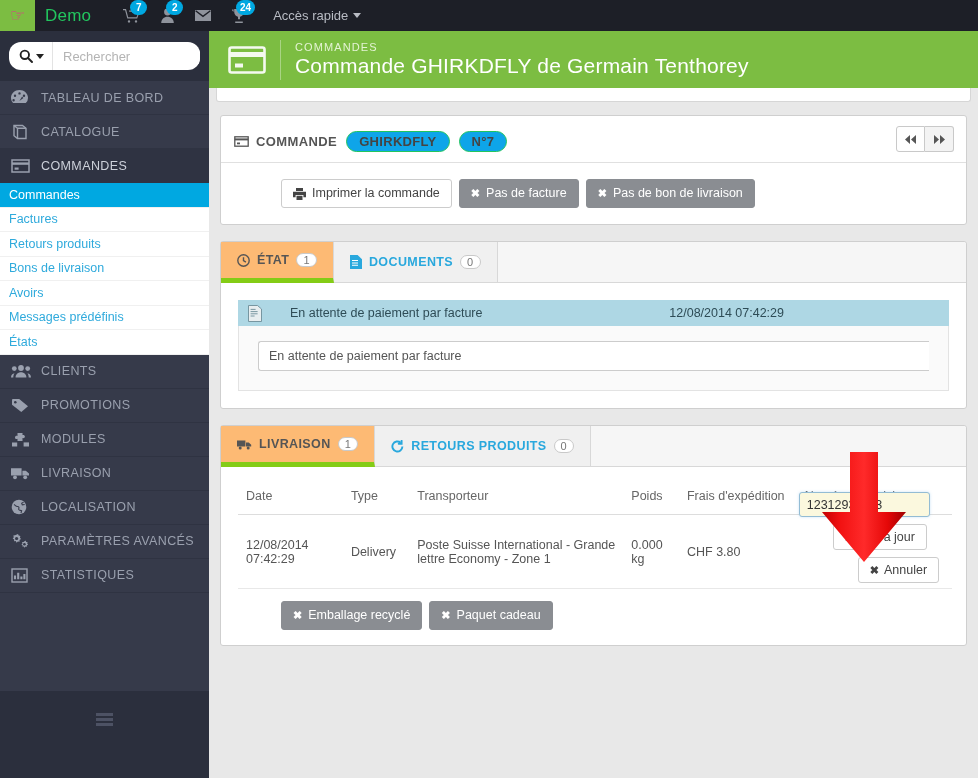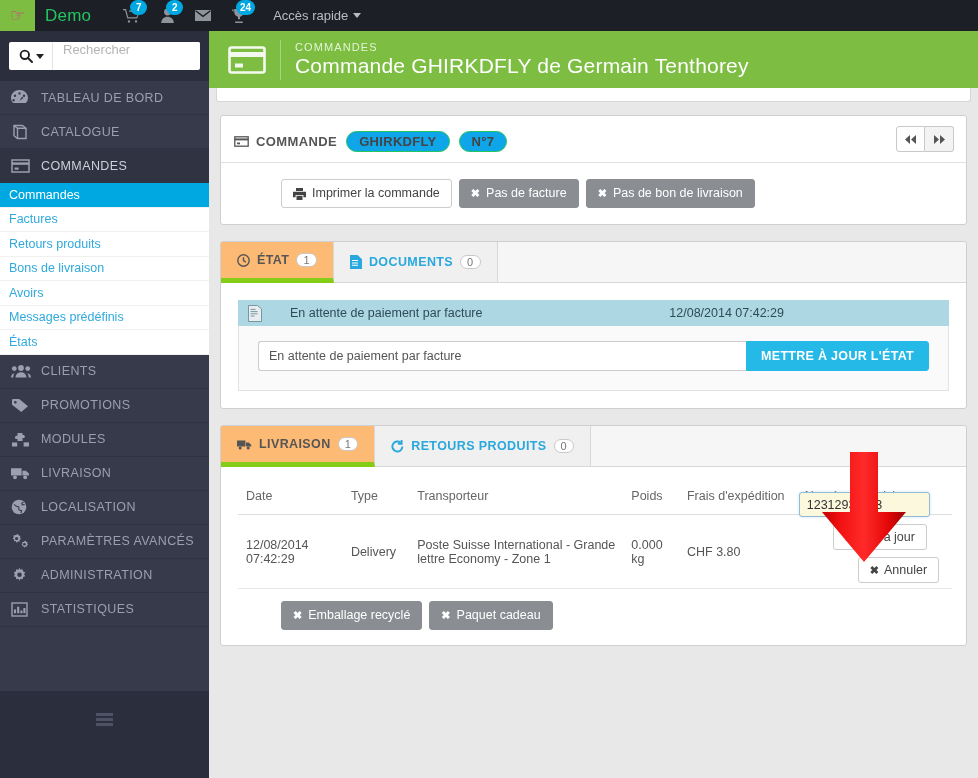--- a/index.html
+++ b/index.html
@@ -49,21 +49,21 @@
   .sidebar {
     position: absolute; top: 31px; left: 0; width: 209px; height: 747px;
     background: #363a4a;
   }
   .search-wrap {
     height: 50px; display: flex; align-items: center; padding: 0 9px;
     background: #2b2f3d;
   }
   .search-box {
     display: flex; width: 100%; height: 28px; background: #fff;
-    border-radius: 2px; overflow: hidden; align-items: flex-start;
+    border-radius: 12px; overflow: hidden; align-items: center;
   }
   .search-drop {
     display: flex; align-items: center; gap: 3px; padding: 0 8px 0 10px;
     border-right: 1px solid #e3e3e3; height: 100%;
   }
   .search-drop svg { display:block; }
   .search-input {
     border: 0; outline: 0; flex: 1; font-size: 13px; padding-left: 10px;
     color: #333; background: #fff;
     font-family: "Liberation Sans", sans-serif;
@@ -437,29 +437,20 @@
         <svg width="19" height="16" viewBox="0 0 19 16" fill="currentColor">
             <path d="M7 1l.7 1.6 1.7.3-.5 1.7 1.1 1.3-1.5 1 .1 1.8-1.7-.3L5.6 9.7 4.7 8.1 3 8.2l.2-1.8-1.5-.9L2.8 4.2 2.3 2.5 4 2.2z"></path>
             <circle cx="5.6" cy="5.5" r="1.6" fill="#363a4a"></circle>
             <path d="M14.6 7.6l.6 1.3 1.4.2-.4 1.4.9 1-1.3.9.1 1.4-1.4-.2-.9 1.2-.8-1.3-1.4.1.2-1.4-1.2-.8 1.1-.9-.4-1.4 1.4-.2z"></path>
             <circle cx="13.4" cy="11.2" r="1.3" fill="#363a4a"></circle>
           </svg>
       </span>
       <span class="nav-label">PARAMÈTRES AVANCÉS</span>
     </div>
 
-    <div class="nav-item">
-      <span class="nav-ico">
-        <svg width="17" height="16" viewBox="0 0 17 16" fill="currentColor">
-            <path d="M8.5.8l1 2 2.2-.5.4 2.2 2.1.8-1.1 2 1.1 2-2.1.8-.4 2.2-2.2-.5-1 2-1-2-2.2.5-.4-2.2-2.1-.8 1.1-2-1.1-2 2.1-.8.4-2.2 2.2.5z"></path>
-            <circle cx="8.5" cy="7.8" r="2.3" fill="#363a4a"></circle>
-          </svg>
-      </span>
-      <span class="nav-label">ADMINISTRATION</span>
-    </div>
 
     <div class="nav-item">
       <span class="nav-ico">
         <svg width="17" height="15" viewBox="0 0 17 15" fill="none" stroke="currentColor" stroke-width="1.4">
             <rect x="1" y="1" width="15" height="13"></rect>
             <path d="M4 11.2V7.6M7.2 11.2V4.8M10.4 11.2V8.6M13.4 11.2V6" stroke-width="2.1"></path>
           </svg>
       </span>
       <span class="nav-label">STATISTIQUES</span>
     </div>
@@ -573,23 +564,20 @@
             </svg>
         </span>
         <span class="state-row-label">En attente de paiement par facture</span>
         <span class="state-row-date">12/08/2014 07:42:29</span>
       </div>
 
       <div class="state-form">
         <div class="input-group">
           <div class="form-select">
             <span>En attente de paiement par facture</span>
-          </div>
-          <div class="btn-primary">
-            <span>METTRE À JOUR L'ÉTAT</span>
           </div>
         </div>
       </div>
     </div>
   </div>
 
   <div class="panel" style="margin-top:16px;">
     <div class="tabs">
       <div class="tab active">
         <span class="tab-icon">

